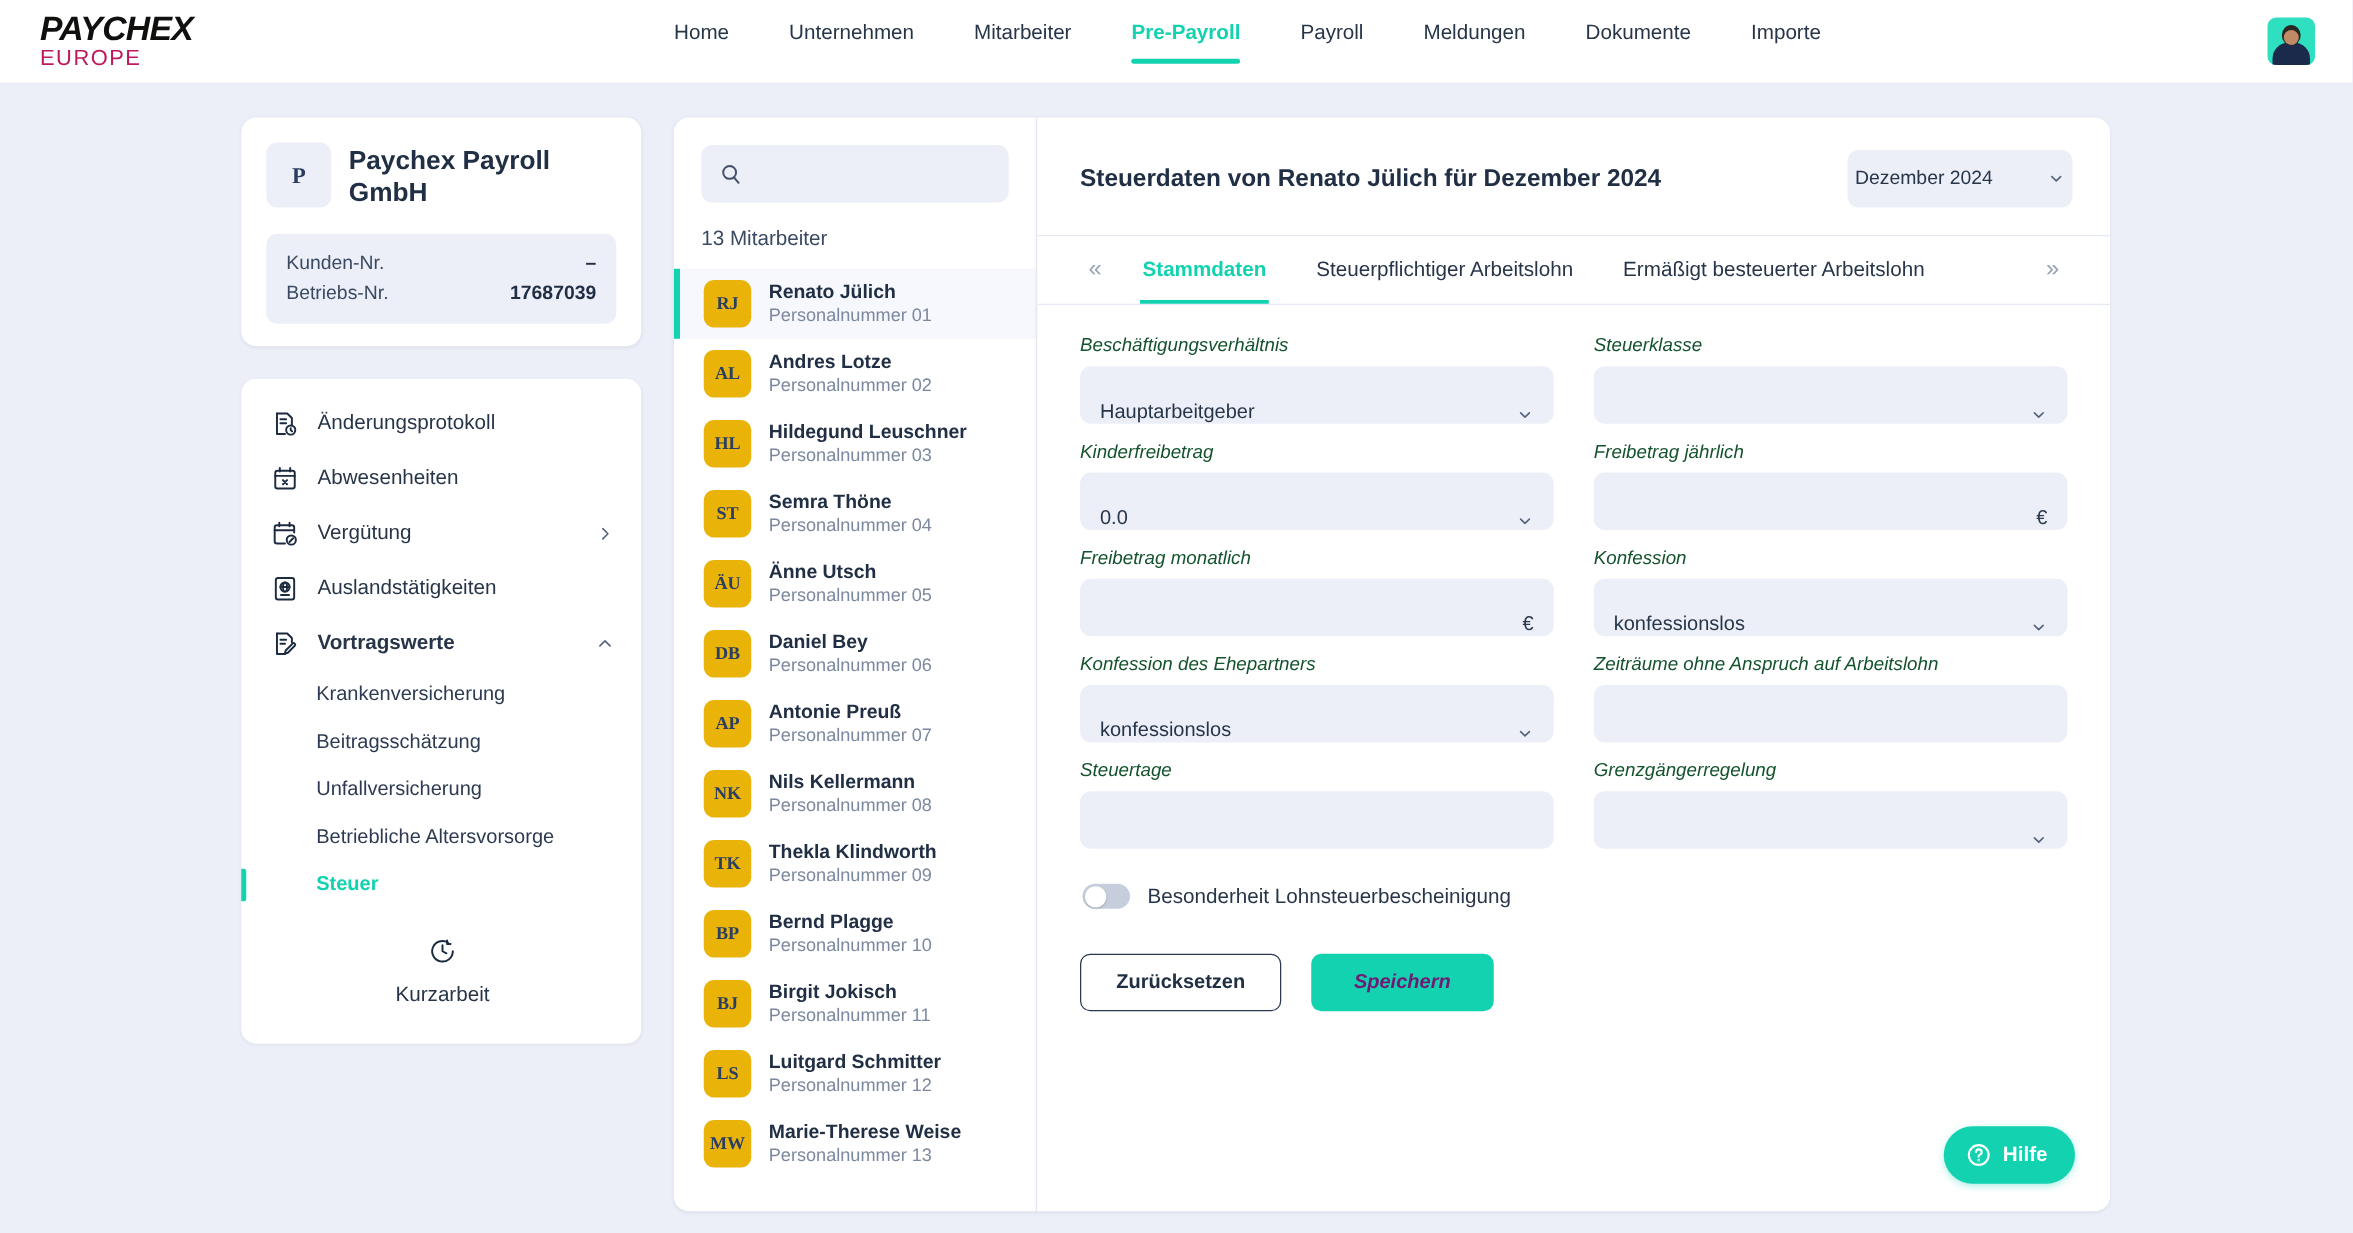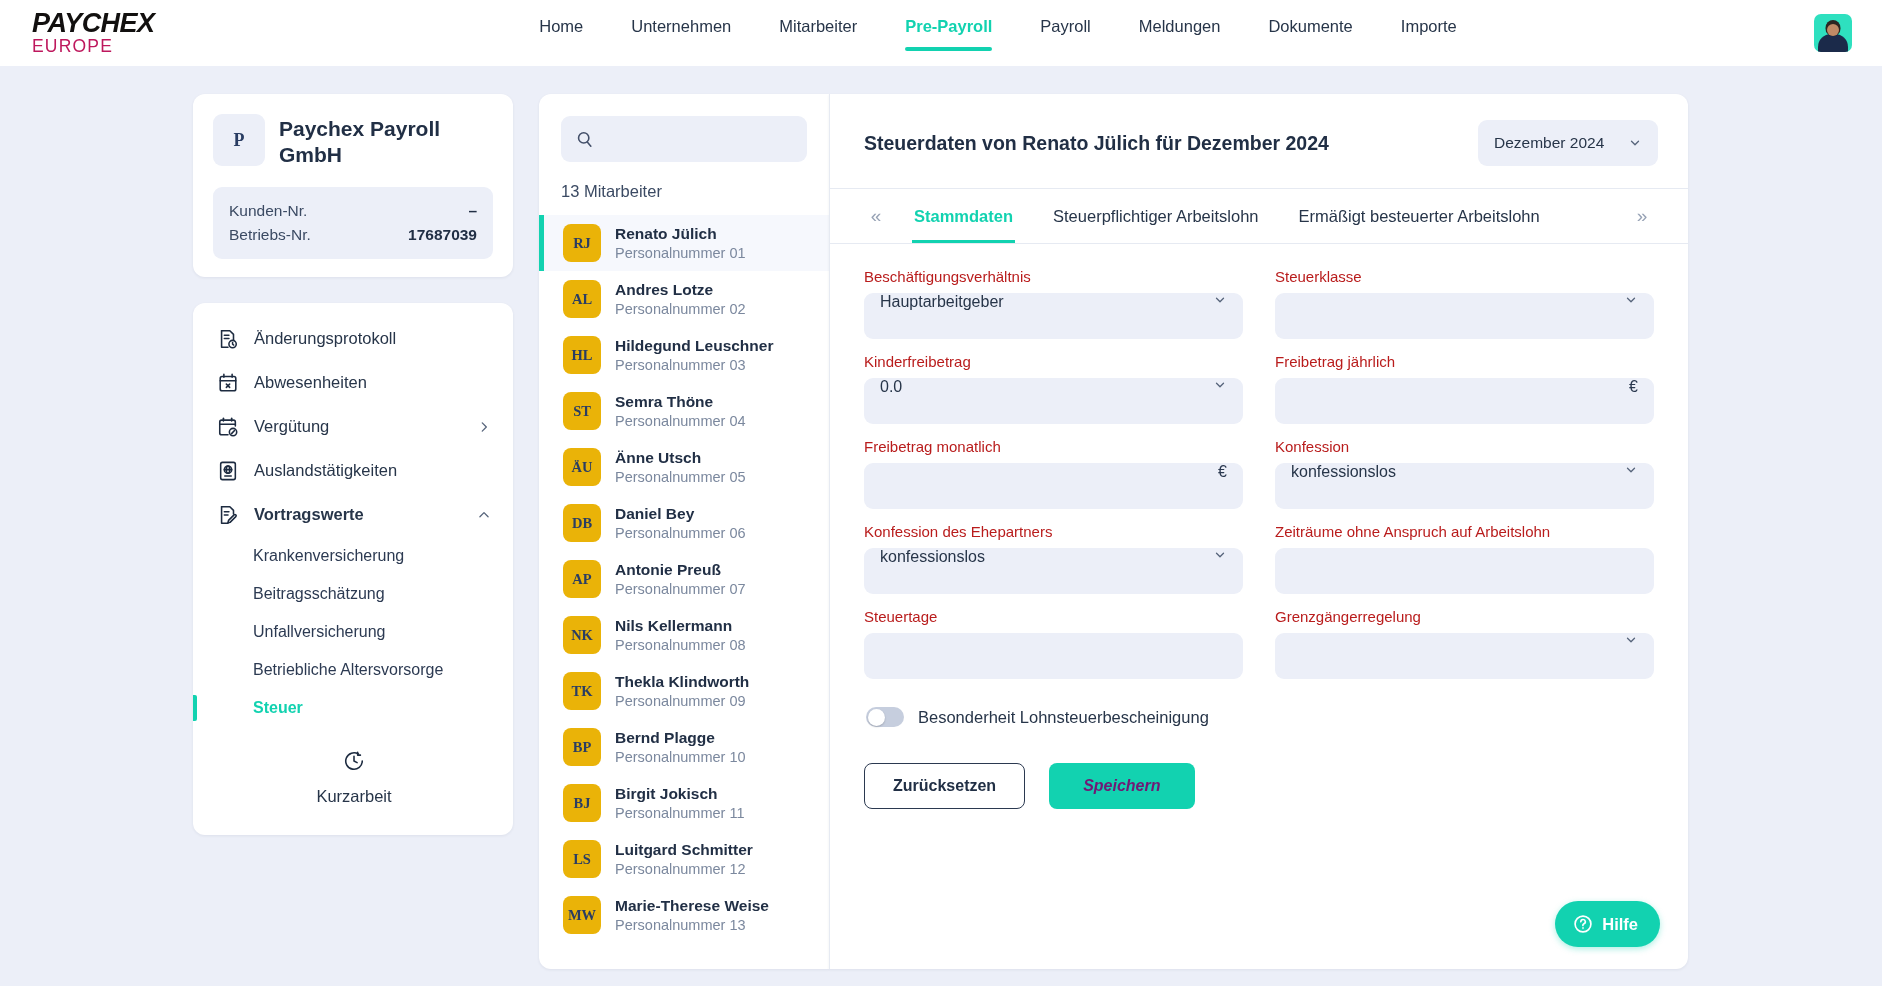--- a/index.html
+++ b/index.html
@@ -272,21 +272,21 @@
     display: flex; align-items: center; justify-content: space-between;
     padding: 26px 30px 22px 34px;
   }
   .main-title { font-size: 19.5px; font-weight: 700; color: #212f45; }
   .month-select {
     background: #eceff8;
     border-radius: 9px;
     height: 46px;
     width: 180px;
     display: flex; align-items: center; justify-content: space-between;
-    padding: 0 16px;
+    padding: 0 6px;
     font-size: 15.5px;
     color: #273549;
     cursor: pointer;
   }
   .month-select .chev2 { width: 14px; height: 14px; color: #55637a; }
   .month-select .chev2 svg { display: block; width: 14px; height: 14px; }
 
   .tabs {
     display: flex; align-items: stretch;
     border-top: 1px solid #e6eaf2;
@@ -323,28 +323,29 @@
   .form {
     padding: 24px 34px 0 34px;
     display: grid;
     grid-template-columns: 1fr 1fr;
     column-gap: 32px;
     row-gap: 0px;
   }
   .field { padding-bottom: 14px; }
   .field-label {
     font-size: 15px;
-    color: #b91c1c;
+    color: #14532d;
     margin-bottom: 8px;
+    font-style: italic;
   }
   .control {
     background: #eceff8;
     border-radius: 9px;
     height: 46px;
-    display: flex; align-items: flex-start;
+    display: flex; align-items: flex-end;
     padding: 0 16px;
     font-size: 16px;
     color: #273549;
     cursor: pointer;
   }
   .control .val { flex: 1; white-space: nowrap; overflow: hidden; }
   .control .suffix { color: #2b3950; font-size: 16px; }
   .control .chev3 { width: 14px; height: 14px; color: #55637a; flex: 0 0 14px; }
   .control .chev3 svg { display: block; width: 14px; height: 14px; }
 

